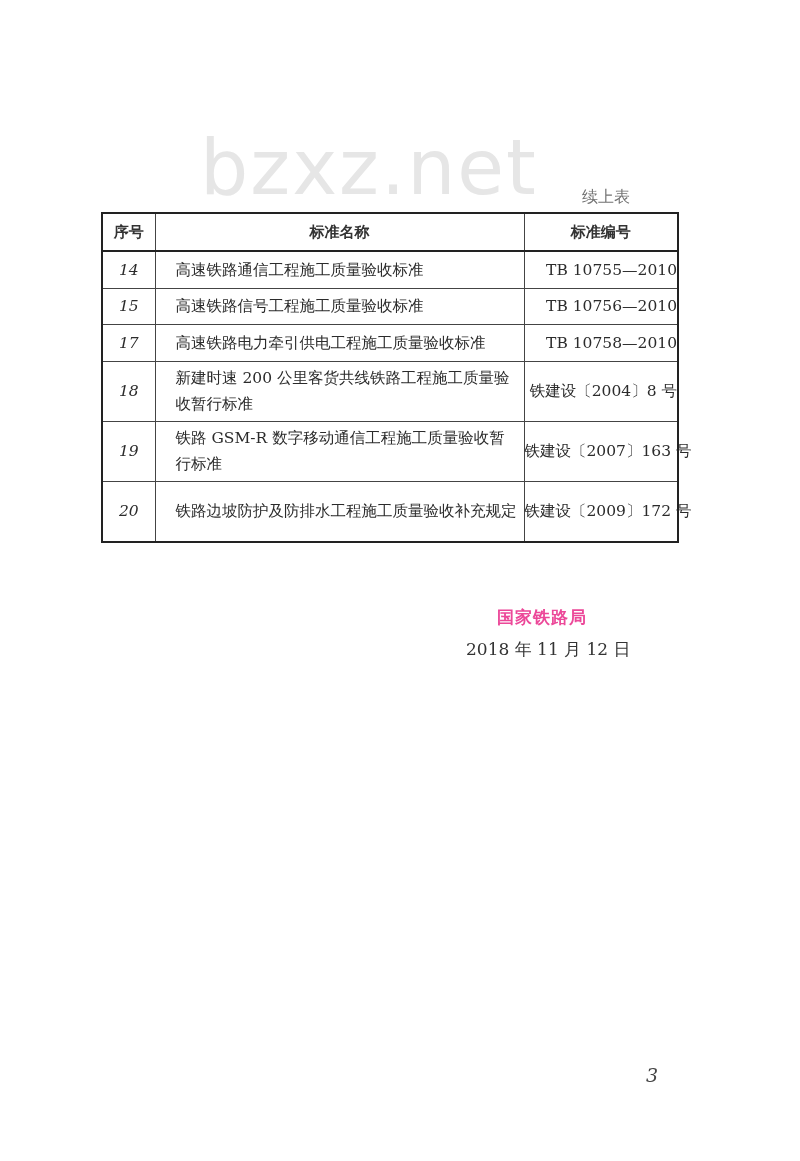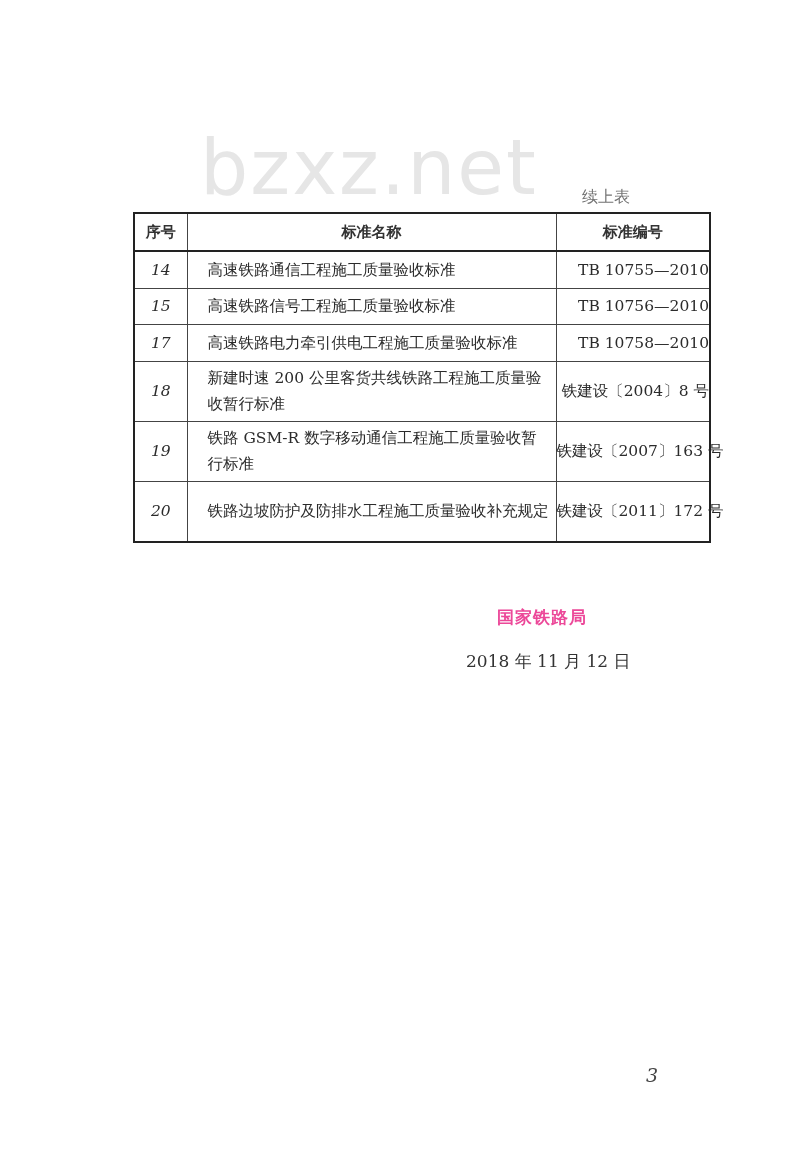--- a/index.html
+++ b/index.html
@@ -2,32 +2,32 @@
 <html><head>
 <meta charset="utf-8">
 <style>
   html, body { margin:0; padding:0; }
   body { width:800px; height:1161px; background:#ffffff; position:relative; overflow:hidden;
          font-family:"DejaVu Serif","Liberation Serif",serif; color:#2a2a2a; }
   .watermark { position:absolute; left:200px; top:130px; font-family:"DejaVu Sans","Liberation Sans",sans-serif;
                font-weight:normal; font-size:76px; color:#e6e6e6; letter-spacing:2px; line-height:1; }
   .continued { position:absolute; left:582px; top:187px; font-size:16px; color:#737373; }
   table.std { position:absolute; left:101px; top:212px; width:576px; border-collapse:collapse;
-              border:2px solid #222; table-layout:fixed;margin-left:32px; }
+              border:2px solid #222; table-layout:fixed; }
   table.std th, table.std td { border:1px solid #444; font-size:15.5px; color:#2b2b2b; }
   table.std th { height:34px; font-family:"DejaVu Sans","Liberation Sans",sans-serif; font-weight:bold; font-size:15px; color:#333; }
   table.std tr.head th { border-bottom:2px solid #222; }
   td.idx { text-align:center;font-style:italic; }
   td.name { padding:0 6px 0 20px; line-height:26px; }
   td.code { text-align:right; white-space:nowrap; padding:0; font-size:15px; }
   tr.single td { height:33.5px; }
   tr.double td { height:57px; }
   .sign-org { position:absolute; left:497px; top:606px; font-family:"DejaVu Sans","Liberation Sans",sans-serif;
               font-weight:bold; font-size:17px; color:#ec4899; letter-spacing:1px; }
-  .sign-date { position:absolute; left:466px; top:638px; font-size:17px; color:#333;margin-top:12px; }
+  .sign-date { position:absolute; left:466px; top:638px; font-size:17px; color:#333; }
   .page-num { position:absolute; left:646px; top:1064px; font-style:italic; font-size:19px; color:#444; }
 </style>
 </head>
 <body>
 
 <div class="watermark">bzxz.net</div>
 <div class="continued">续上表</div>
 
 <table class="std">
   <colgroup>
@@ -62,20 +62,20 @@
     <td class="code">铁建设〔2004〕8 号</td>
   </tr>
   <tr class="double">
     <td class="idx">19</td>
     <td class="name">铁路 GSM-R 数字移动通信工程施工质量验收暂行标准</td>
     <td class="code">铁建设〔2007〕163 号</td>
   </tr>
   <tr class="double">
     <td class="idx">20</td>
     <td class="name">铁路边坡防护及防排水工程施工质量验收补充规定</td>
-    <td class="code">铁建设〔2011〕172 号</td>
+    <td class="code">铁建设〔2009〕172 号</td>
   </tr>
 </tbody>
   </table>
 
 <div class="sign-org">国家铁路局</div>
 <div class="sign-date">2018 年 11 月 12 日</div>
 <div class="page-num">3</div>
 
 </body></html>

